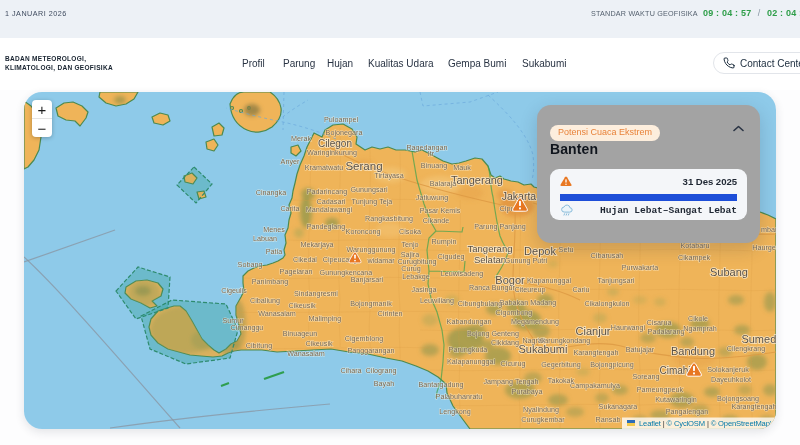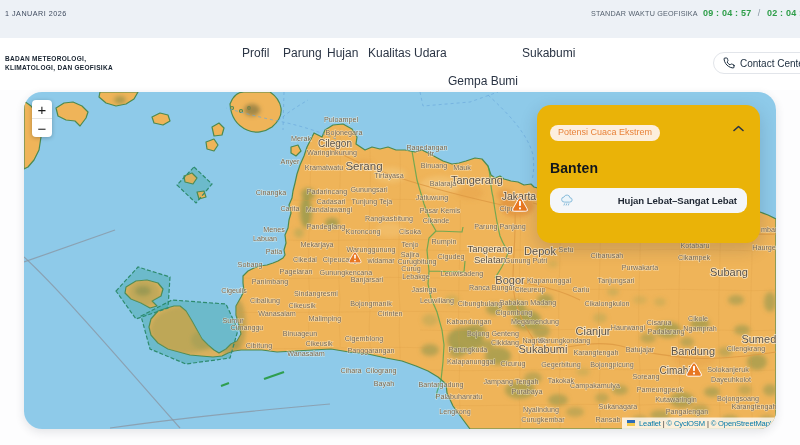--- a/index.html
+++ b/index.html
@@ -5,43 +5,43 @@
 html,body { width:800px; height:445px; overflow:hidden; background:#fdfdfe;
   font-family:"Liberation Sans",sans-serif; }
 .topbar { height:38px; background:#edf1f6; position:relative; }
 .topbar .date { position:absolute; left:5px; top:9px; font-size:7.2px; color:#3e4a5e; letter-spacing:0.5px; }
 .topbar .wib { position:absolute; left:591px; top:9px; font-size:7.2px; color:#55616f; letter-spacing:0.2px; white-space:nowrap; }
 .clock { position:absolute; left:703px; top:8px; font-size:9px; font-weight:700; color:#2e9e49;
   letter-spacing:0.2px; white-space:nowrap; }
 .clock .sl { color:#8a97a5; font-weight:400; }
 .header { height:52px; background:#fff; display:flex; align-items:center; padding:0 5px; position:relative; }
 .logo { font-size:6.5px; font-weight:700; color:#16212e; line-height:1.35; letter-spacing:0.3px; padding-left:0; }
-.nav a { position:absolute; top:8px; font-size:12px; color:#2a3444; text-decoration:none; white-space:nowrap; }
+.nav a { position:absolute; top:20px; font-size:10px; color:#2a3444; text-decoration:none; white-space:nowrap; }
 .nav a:nth-child(1){left:242px;} .nav a:nth-child(2){left:283px;} .nav a:nth-child(3){left:327px;}
-.nav a:nth-child(4){left:368px;} .nav a:nth-child(5){left:448px;margin-top:28px;} .nav a:nth-child(6){left:522px;}
+.nav a:nth-child(4){left:368px;} .nav a:nth-child(5){left:448px;} .nav a:nth-child(6){left:522px;}
 .ccbtn { position:absolute; left:713px; top:14px; height:22px; border:1px solid #e2e5ea;
   border-radius:12px; background:#fff; display:flex; align-items:center; padding:0 9px;
   font-size:10px; color:#1a2b3c; white-space:nowrap; width:120px; }
 .ccbtn svg { margin-right:5px; flex:none; }
 .mapwrap { position:absolute; left:24px; top:92px; width:752px; height:337px;
   border-radius:18px; overflow:hidden; box-shadow:0 3px 10px rgba(30,40,60,0.12); }
 .zoomctl { position:absolute; left:32px; top:100px; width:20px; height:37px; background:#fff;
   border-radius:4px; box-shadow:0 1px 4px rgba(0,0,0,0.25); z-index:5; }
 .zoomctl .zb { height:18px; display:flex; align-items:center; justify-content:center;
   font-size:15px; font-weight:400; color:#1a1a1a; line-height:1; }
 .zoomctl .sep { height:1px; background:#e4e4e4; }
-.card { position:absolute; left:537px; top:105px; width:223px; height:138px; background:#eab308;
+.card { position:absolute; left:537px; top:105px; width:223px; height:138px; background:#a3a3a3;
   border-radius:14px; box-shadow:0 6px 18px rgba(30,40,60,0.18); z-index:6; padding:16px 13px 0 13px; }
 .pill { display:inline-block; background:#fdeedd; color:#e8833a; font-size:9px;
   padding:2.5px 8px 3.5px; border-radius:8px; }
 .chev { position:absolute; right:16px; top:20px; }
-.card h2 { font-size:14px; letter-spacing:-0.3px; color:#10151d; margin-top:19px; letter-spacing:0.1px; }
+.card h2 { font-size:14px; letter-spacing:-0.3px; color:#10151d; margin-top:0; letter-spacing:0.1px; }
 .panel { margin-top:12px; background:#f4f6f9; border-radius:9px; padding:0 10px; }
 .prow { height:25.5px; display:flex; align-items:center; }
-.prow + .prow { border-top:1px solid #1d4ed8; }
+.prow + .prow { border-top:7px solid #1d4ed8;font-family:Liberation Mono, monospace; }
 .prow .txt { margin-left:auto; font-size:9.6px; font-weight:700; color:#1f2733; letter-spacing:-0.05px; }
 </style></head>
 <body>
 <div class="topbar">
   <div class="date">1 JANUARI 2026</div>
   <span class="wib">STANDAR WAKTU GEOFISIKA</span>
   <span class="clock">09 : 04 : 57  <span class="sl">/</span>  02 : 04 : 57</span>
 </div>
 <div class="header">
   <div class="logo">BADAN METEOROLOGI,<br>KLIMATOLOGI, DAN GEOFISIKA</div>
@@ -401,19 +401,27 @@
     <div class="zb">−</div>
   </div>
 <div class="card">
   <span class="pill">Potensi Cuaca Ekstrem</span>
   <svg class="chev" width="11" height="7" viewBox="0 0 11 7" fill="none" stroke="#2a3444" stroke-width="1.6" stroke-linecap="round" stroke-linejoin="round">
       <path d="M1 5.5 L5.5 1.5 L10 5.5"></path>
     </svg>
   <h2>Banten</h2>
   <div class="panel">
     <div class="prow">
+      <svg width="12" height="11" viewBox="0 0 15 13">
+          <path d="M6.2,1.1 Q7.5,-0.5 8.8,1.1 L14.2,10.3 Q15.2,12.2 13,12.2 L2,12.2 Q-0.2,12.2 0.8,10.3 Z" fill="#e87722"></path>
+          <rect x="6.7" y="3.6" width="1.6" height="4.4" rx="0.8" fill="#fff"></rect>
+          <circle cx="7.5" cy="10" r="0.9" fill="#fff"></circle>
+        </svg>
+      <span class="txt">31 Des 2025</span>
+    </div>
+    <div class="prow">
       <svg width="14" height="13" viewBox="0 0 24 24" fill="none" stroke="#85b9d9" stroke-width="1.8" stroke-linecap="round">
           <path d="M17.5 15a4 4 0 0 0 0-8 5.7 5.7 0 0 0-11-1.4A4.6 4.6 0 0 0 7 15z" fill="#eaf4fa"></path>
           <path d="M7.5 18 L6.5 20.5 M11.5 18 L10.5 20.5 M15.5 18 L14.5 20.5"></path>
         </svg>
       <span class="txt">Hujan Lebat–Sangat Lebat</span>
     </div>
   </div>
 </div>
 </body></html>

